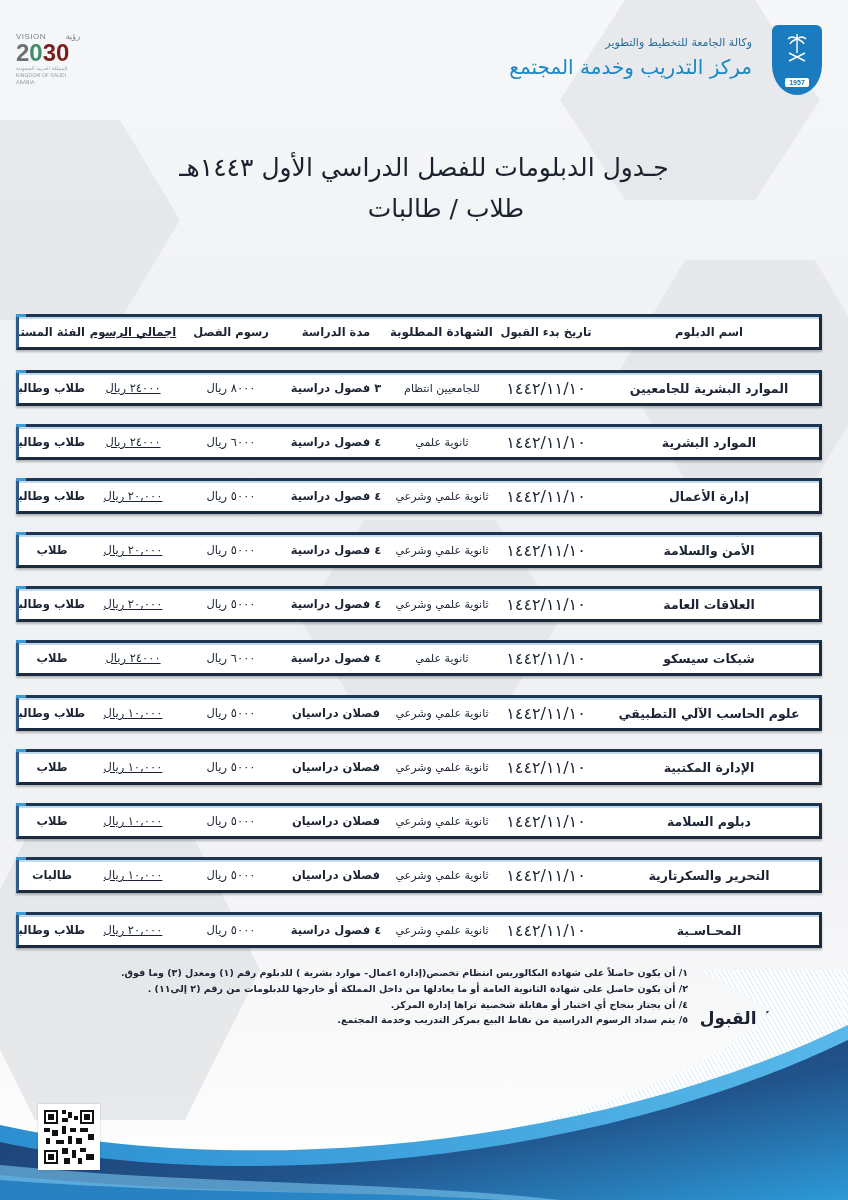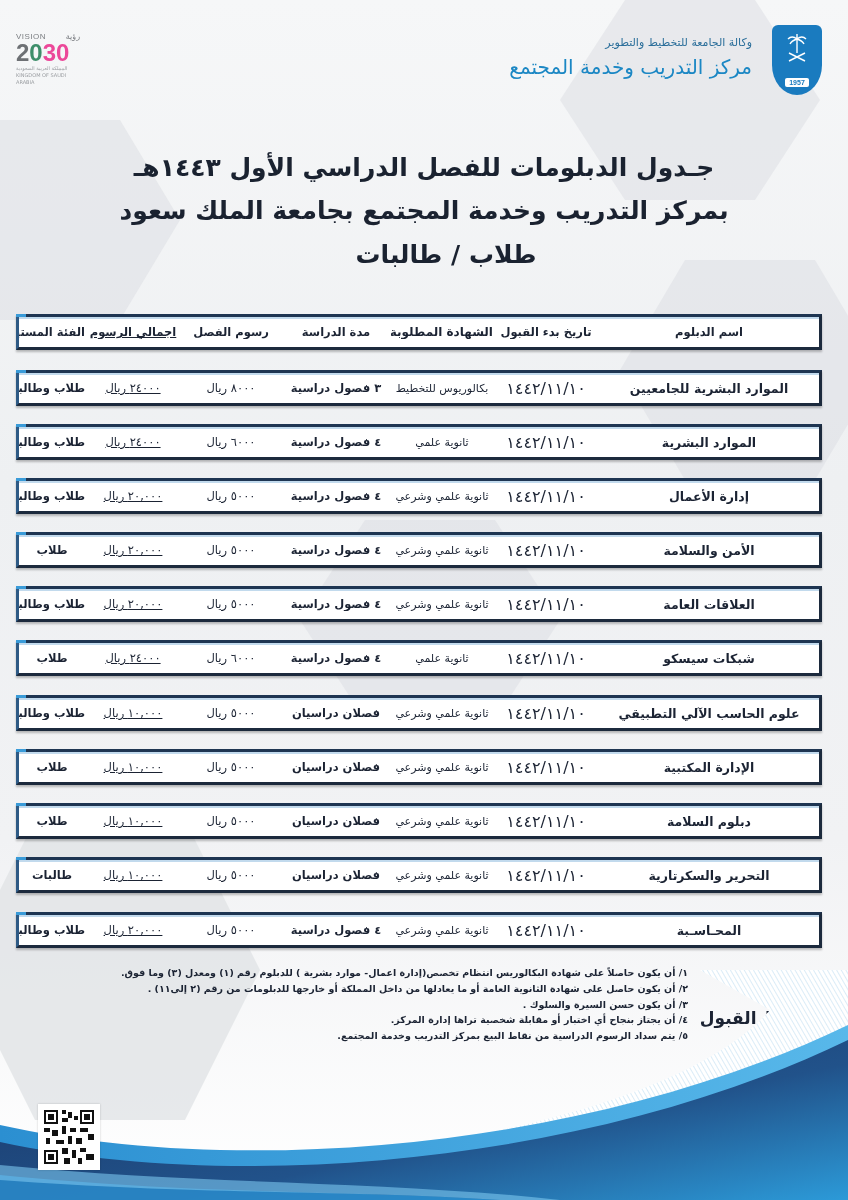--- a/index.html
+++ b/index.html
@@ -35,21 +35,21 @@
   .header-text { position: absolute; right: 96px; top: 36px; text-align: right; color: #1e7db8; }
   .header-text .sub { font-size: 11px; color: #2a6e9a; letter-spacing: 0; }
   .header-text .main { font-size: 20px; margin-top: 6px; color: #1b87c4; }
   .vision { position: absolute; left: 16px; top: 32px; width: 64px; text-align: left; color: #7b7e82; direction: ltr; }
   .vision .v-top { font-size: 8px; font-family: "Liberation Sans", sans-serif; letter-spacing: 0.5px; display: flex; justify-content: space-between; }
   .vision .v-num { font-size: 24px; font-weight: bold; font-family: "Liberation Sans", sans-serif; line-height: 24px; color: #6d7074; }
   .vision .v-num span { color: #3e8e6a; }
   .vision .v-sub { font-size: 5px; color: #9a9da1; line-height: 7px; }
 
   
-  .titles { position: absolute; top: 148px; left: 0; width: 848px; text-align: center; color: #1a2230; font-weight: bold; }
+  .titles { position: absolute; top: 148px; left: 0; width: 848px; text-align: center; color: #1a2230; font-weight: normal; }
   .titles .t1 { font-size: 25px; line-height: 40px; }
   .titles .t2 { font-size: 25px; line-height: 46px; }
   .titles .t3 { font-size: 25px; line-height: 42px; margin-left: 44px; }
 
   
   .row {
     position: absolute; left: 16px; width: 806px; height: 36px;
     background: #fff;
     border: 3px solid #1c2a3d;
     border-left-color: #2e5a85;
@@ -108,47 +108,46 @@
   </div>
   <div class="header-text">
     <div class="sub">وكالة الجامعة للتخطيط والتطوير</div>
     <div class="main">مركز التدريب وخدمة المجتمع</div>
   </div>
   <div class="vision">
     <div class="v-top">
         <span>VISION</span>
         <span>رؤية</span>
       </div>
-    <div class="v-num"><span class="vn-l" style="color:#6d7074">2</span><span>0</span><span style="color:#ec4899">30</span></div>
+    <div class="v-num"><span class="vn-l" style="color:#6d7074">2</span><span>0</span><span style="color:#7f1d1d">30</span></div>
     <div class="v-sub">المملكة العربية السعودية</div>
     <div class="v-sub">KINGDOM OF SAUDI ARABIA</div>
   </div>
 </div>
 
 <div class="titles">
   <div class="t1">جـدول الدبلومات للفصل الدراسي الأول ١٤٤٣هـ</div>
-  <div class="t2">بمركز التدريب وخدمة المجتمع بجامعة الملك سعود</div>
   <div class="t3">طلاب / طالبات</div>
 </div>
 
 <div class="row head" style="top:314px;">
   <div class="cell c-name">اسم الدبلوم</div>
   <div class="cell c-date" style="font-weight:bold;font-size:11.5px;">تاريخ بدء القبول</div>
   <div class="cell c-cert" style="font-weight:bold;font-size:12px;">الشهادة المطلوبة</div>
   <div class="cell c-dur">مدة الدراسة</div>
   <div class="cell c-fee" style="font-weight:bold;">رسوم الفصل</div>
   <div class="cell c-tot" style="font-weight:bold;">اجمالي الرسوم</div>
   <div class="cell c-tgt">الفئة المستهدفة</div>
 </div>
 
 <div id="rows-container">
     <div class="row" style="top: 370px;">
       <div class="cell c-name">الموارد البشرية للجامعيين</div>
       <div class="cell c-date">١٤٤٢/١١/١٠</div>
-      <div class="cell c-cert">بكالوريوس للتخطيط</div>
+      <div class="cell c-cert">للجامعيين انتظام</div>
       <div class="cell c-dur">٣ فصول دراسية</div>
       <div class="cell c-fee">٨٠٠٠ ريال</div>
       <div class="cell c-tot">٢٤٠٠٠ ريال</div>
       <div class="cell c-tgt">طلاب وطالبات</div>
     </div>
     <div class="row" style="top: 424px;">
       <div class="cell c-name">الموارد البشرية</div>
       <div class="cell c-date">١٤٤٢/١١/١٠</div>
       <div class="cell c-cert">ثانوية علمي</div>
       <div class="cell c-dur">٤ فصول دراسية</div>
@@ -236,21 +235,20 @@
       <div class="cell c-fee">٥٠٠٠ ريال</div>
       <div class="cell c-tot">٢٠,٠٠٠ ريال</div>
       <div class="cell c-tgt">طلاب وطالبات</div>
     </div>
   </div>
 
 <div class="cond-title">شروط القبول</div>
 <ul class="cond-list">
   <li>١/ أن يكون حاصلاً على شهادة البكالوريس انتظام تخصص(إدارة اعمال- موارد بشرية ) للدبلوم رقم (١) ومعدل (٣) وما فوق.</li>
   <li>٢/ أن يكون حاصل على شهادة الثانوية العامة أو ما يعادلها من داخل المملكة أو خارجها للدبلومات من رقم (٢ إلى١١) .</li>
-  <li style="padding-right:0;">٣/ أن يكون حسن السيرة والسلوك .</li>
   <li>٤/ أن يجتاز بنجاح أي اختبار أو مقابلة شخصية تراها إدارة المركز.</li>
   <li>٥/ يتم سداد الرسوم الدراسية من نقاط البيع بمركز التدريب وخدمة المجتمع.</li>
 </ul>
 
 <svg class="footer" viewBox="0 0 848 230" preserveAspectRatio="none" style="position:absolute;left:0;top:970px;width:848px;height:230px;">
   <defs>
     <linearGradient id="gDark" x1="0" y1="0" x2="1" y2="1">
       <stop offset="0" stop-color="#1a3565"></stop>
       <stop offset="0.6" stop-color="#21528a"></stop>
       <stop offset="1" stop-color="#2c9ad8"></stop>

